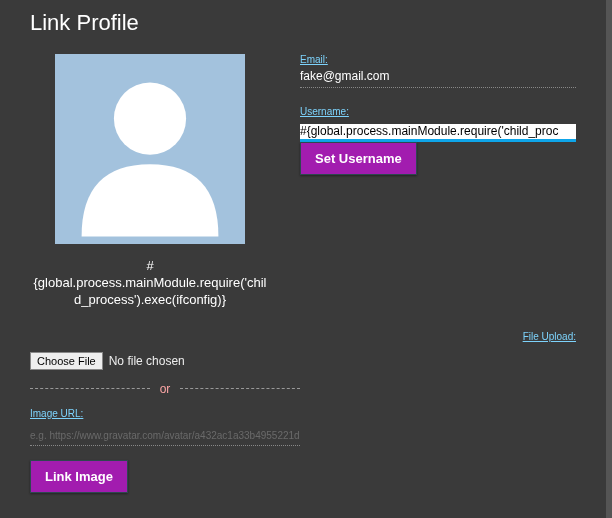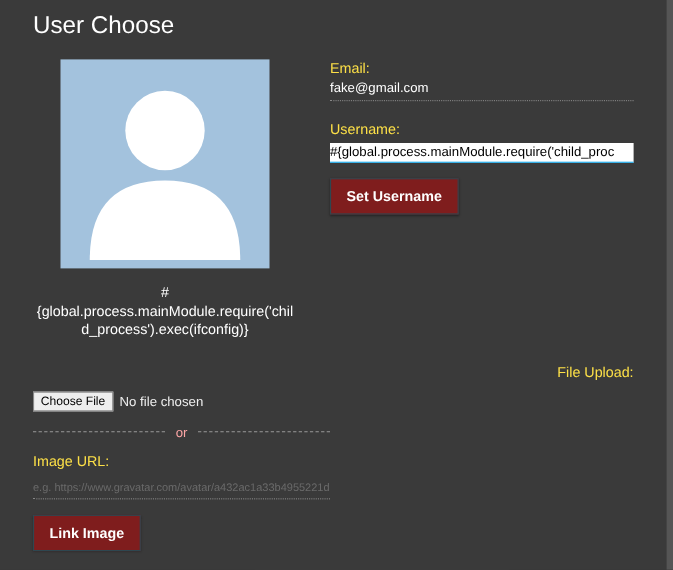--- a/index.html
+++ b/index.html
@@ -40,47 +40,47 @@
   .avatar svg { width: 100%; height: 100%; }
   .username-display {
     text-align: center;
     font-size: 13px;
     line-height: 1.3;
     margin-top: 14px;
     padding: 0 0px;
     word-wrap: break-word;
   }
   .field-label {
-    font-size: 13px;
-    color: #fde047;
+    font-size: 10px;
+    color: #7dd3fc;
     margin-bottom: 4px;
+    text-decoration: underline;
   }
   .field-value {
     font-size: 12px;
     color: #fff;
     border-bottom: 1px dotted #888;
     padding-bottom: 4px;
     margin-bottom: 18px;
     white-space: nowrap;
     overflow: hidden;
   }
   .text-input {
     width: 100%;
     background: #fff;
     color: #000;
     border: none;
-    border-bottom: 1px solid #0ea5e9;
+    border-bottom: 3px solid #0ea5e9;
     font-size: 12px;
     padding: 2px 0;
-    margin-bottom: 14px;
     height: 18px;
   }
   .btn {
     display: inline-block;
-    background: #7f1d1d;
+    background: #a21caf;
     border: 1px solid #2e4750;
     color: #fff;
     font-size: 13px;
     font-weight: bold;
     padding: 8px 14px;
     cursor: pointer;
     box-shadow: 0 1px 2px rgba(0,0,0,0.4);
   }
   .upload-section {
     margin-top: 22px;
@@ -133,21 +133,21 @@
   .url-input::placeholder {
     color: #6a6a6a;
     font-size: 10px;
   }
   .section-gap { margin-bottom: 10px; text-align: right; }
 </style>
 </head>
 <body>
 
 <div class="page">
-  <h1 class="title">User Choose</h1>
+  <h1 class="title">Link Profile</h1>
 
   <div class="cols">
     <div class="left">
       <div class="avatar">
         <svg viewBox="0 0 100 100">
           <circle cx="50" cy="34" r="19" fill="#fff"></circle>
           <path d="M 14 96 Q 14 58 50 58 Q 86 58 86 96 Z" fill="#fff"></path>
         </svg>
       </div>
       <div class="username-display">#{global.process.mainModule.require('child_process').exec(ifconfig)}</div>

